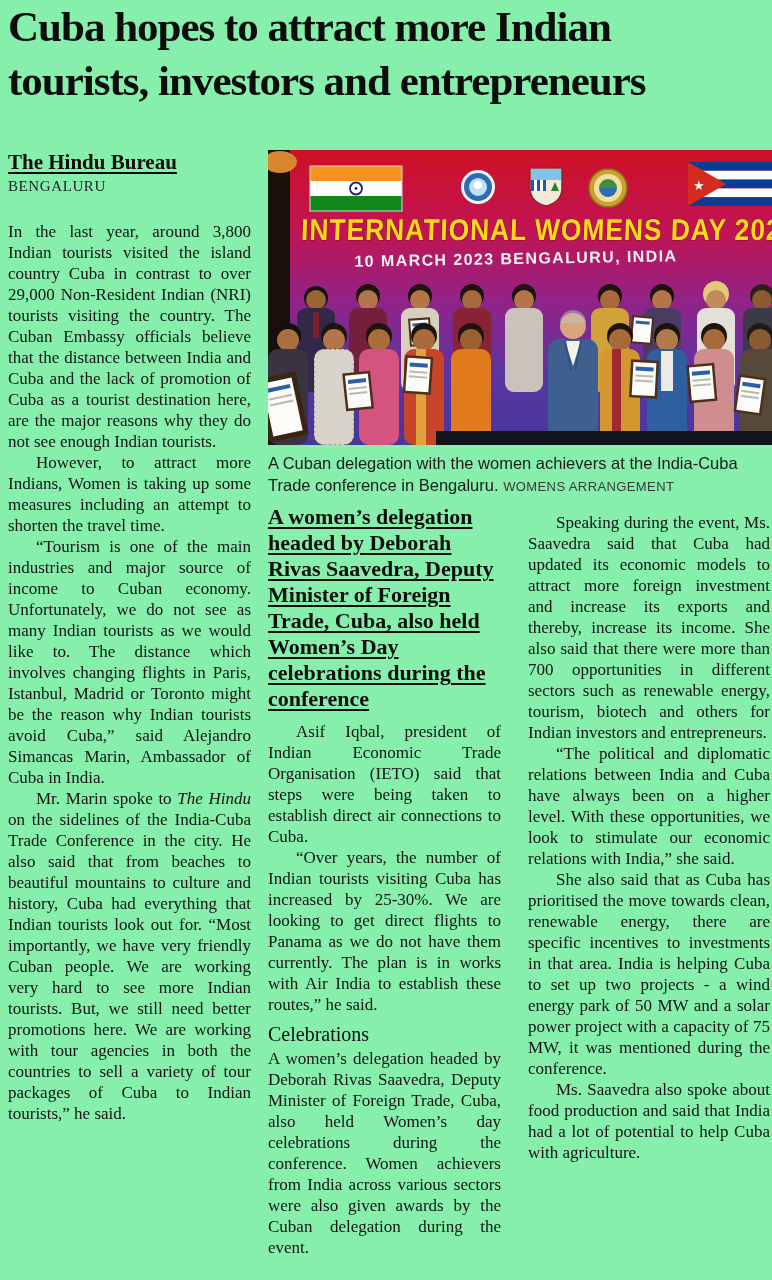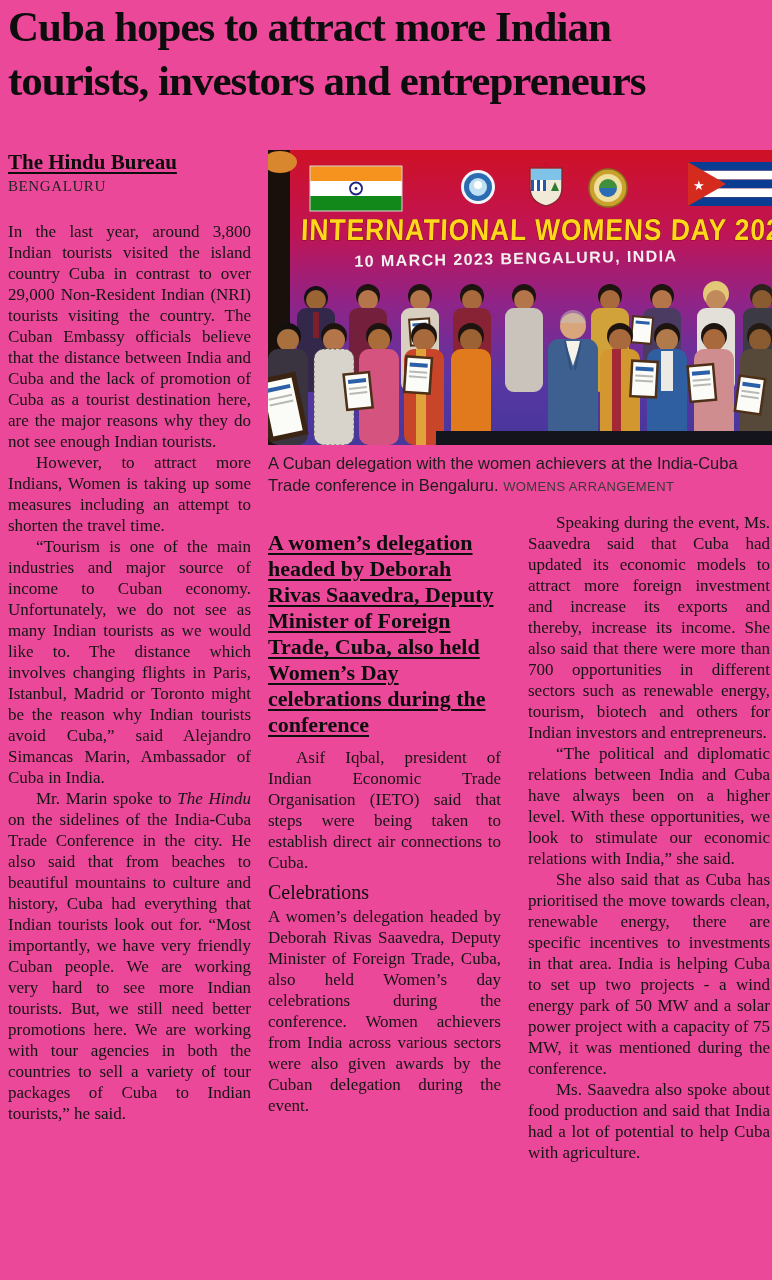--- a/index.html
+++ b/index.html
@@ -1,29 +1,29 @@
 <!DOCTYPE html>
 <html lang="en"><head>
 <meta charset="utf-8">
 <style>
   html,body{margin:0;padding:0;background:#ffffff;}
   .page{
-    position:relative;width:772px;height:1280px;background:#ec4899;
+    position:relative;width:772px;height:1280px;background:#86efac;
     overflow:hidden;font-family:"Liberation Serif",serif;color:#121212;
   }
   
   .headline{
     position:absolute;left:8px;top:0px;margin:0;
     font-size:43px;line-height:54px;font-weight:bold;letter-spacing:-1px;
     color:#0d0d0d;white-space:nowrap;
   }
   
   .col{position:absolute;top:150px;}
   .col-left{left:8px;width:243px;}
-  .col-mid{left:268px;top:530px;width:233px;}
+  .col-mid{left:268px;top:504px;width:233px;}
   .col-right{left:528px;top:512px;width:242px;}
   .byline .author{
     font-size:21px;font-weight:bold;text-decoration:underline;
     text-underline-offset:3px;color:#0d0d0d;
   }
   .byline .location{font-size:15px;letter-spacing:0.6px;margin-top:3px;color:#222;}
   .paras{margin-top:26px;}
   .col-mid .paras,.col-right .paras{margin-top:0;}
   p{
     margin:0;font-size:17px;line-height:21px;text-align:justify;
@@ -311,20 +311,21 @@
     <figcaption>
       <span>A Cuban delegation with the women achievers at the India-Cuba Trade conference in Bengaluru.</span>
       <span class="credit">WOMENS ARRANGEMENT</span>
     </figcaption>
   </figure>
 
   <div class="col col-mid">
     <h2 class="subhead">A women’s delegation headed by Deborah Rivas Saavedra, Deputy Minister of Foreign Trade, Cuba, also held Women’s Day celebrations during the conference</h2>
     <div class="paras">
         <p>Asif Iqbal, president of Indian Economic Trade Organisation (IETO) said that steps were being taken to establish direct air connections to Cuba.</p>
+        <p>“Over years, the number of Indian tourists visiting Cuba has increased by 25-30%. We are looking to get direct flights to Panama as we do not have them currently. The plan is in works with Air India to establish these routes,” he said.</p>
       </div>
     <h3 class="sechead">Celebrations</h3>
     <p class="noindent">A women’s delegation headed by Deborah Rivas Saavedra, Deputy Minister of Foreign Trade, Cuba, also held Women’s day celebrations during the conference. Women achievers from India across various sectors were also given awards by the Cuban delegation during the event.</p>
   </div>
 
   <div class="col col-right">
     <div class="paras">
         <p>Speaking during the event, Ms. Saavedra said that Cuba had updated its economic models to attract more foreign investment and increase its exports and thereby, increase its income. She also said that there were more than 700 opportunities in different sectors such as renewable energy, tourism, biotech and others for Indian investors and entrepreneurs.</p>
         <p>“The political and diplomatic relations between India and Cuba have always been on a higher level. With these opportunities, we look to stimulate our economic relations with India,” she said.</p>
         <p>She also said that as Cuba has prioritised the move towards clean, renewable energy, there are specific incentives to investments in that area. India is helping Cuba to set up two projects - a wind energy park of 50 MW and a solar power project with a capacity of 75 MW, it was mentioned during the conference.</p>

